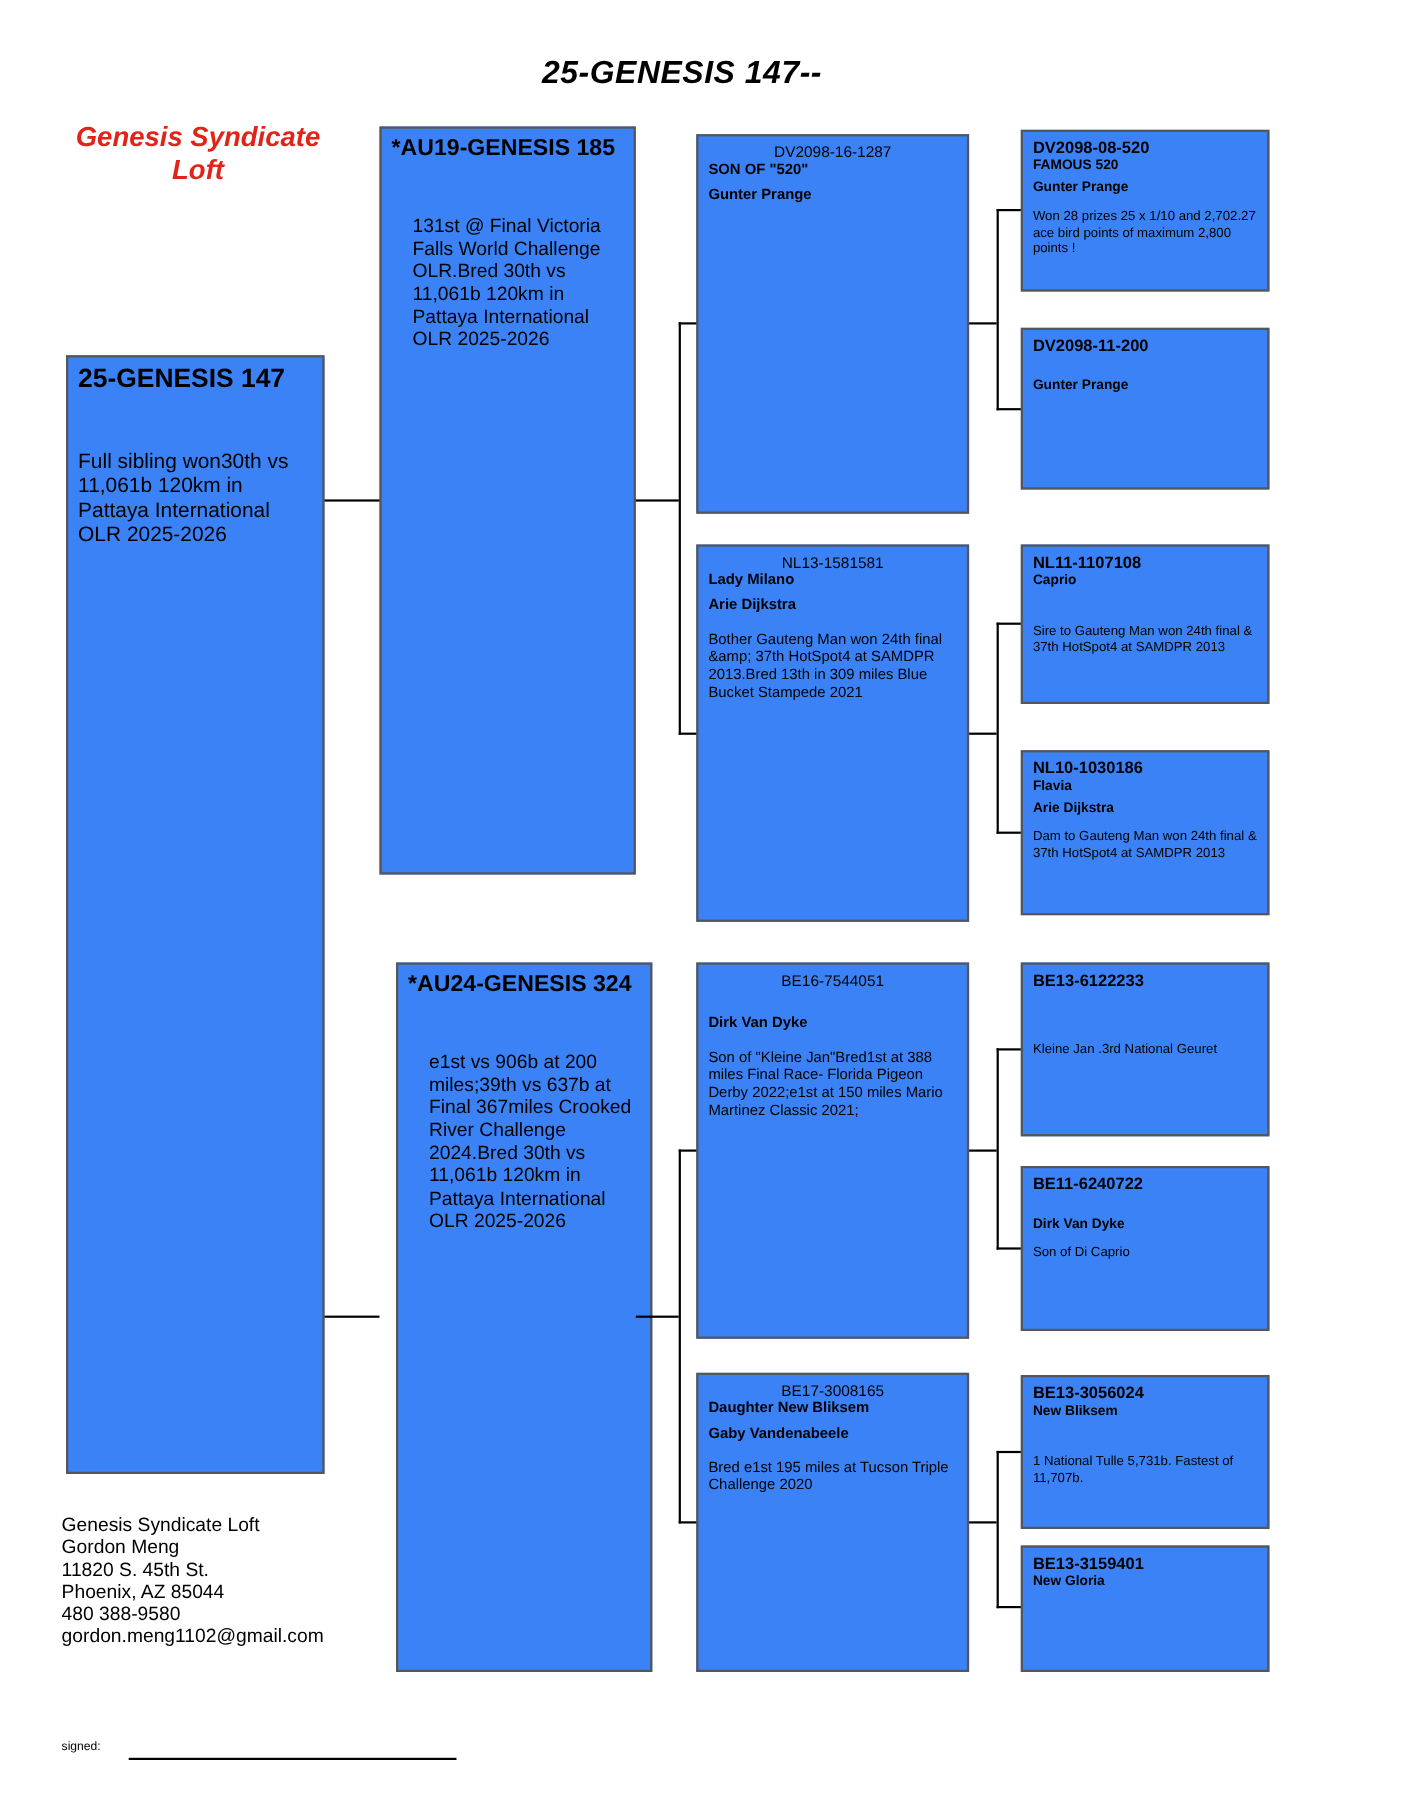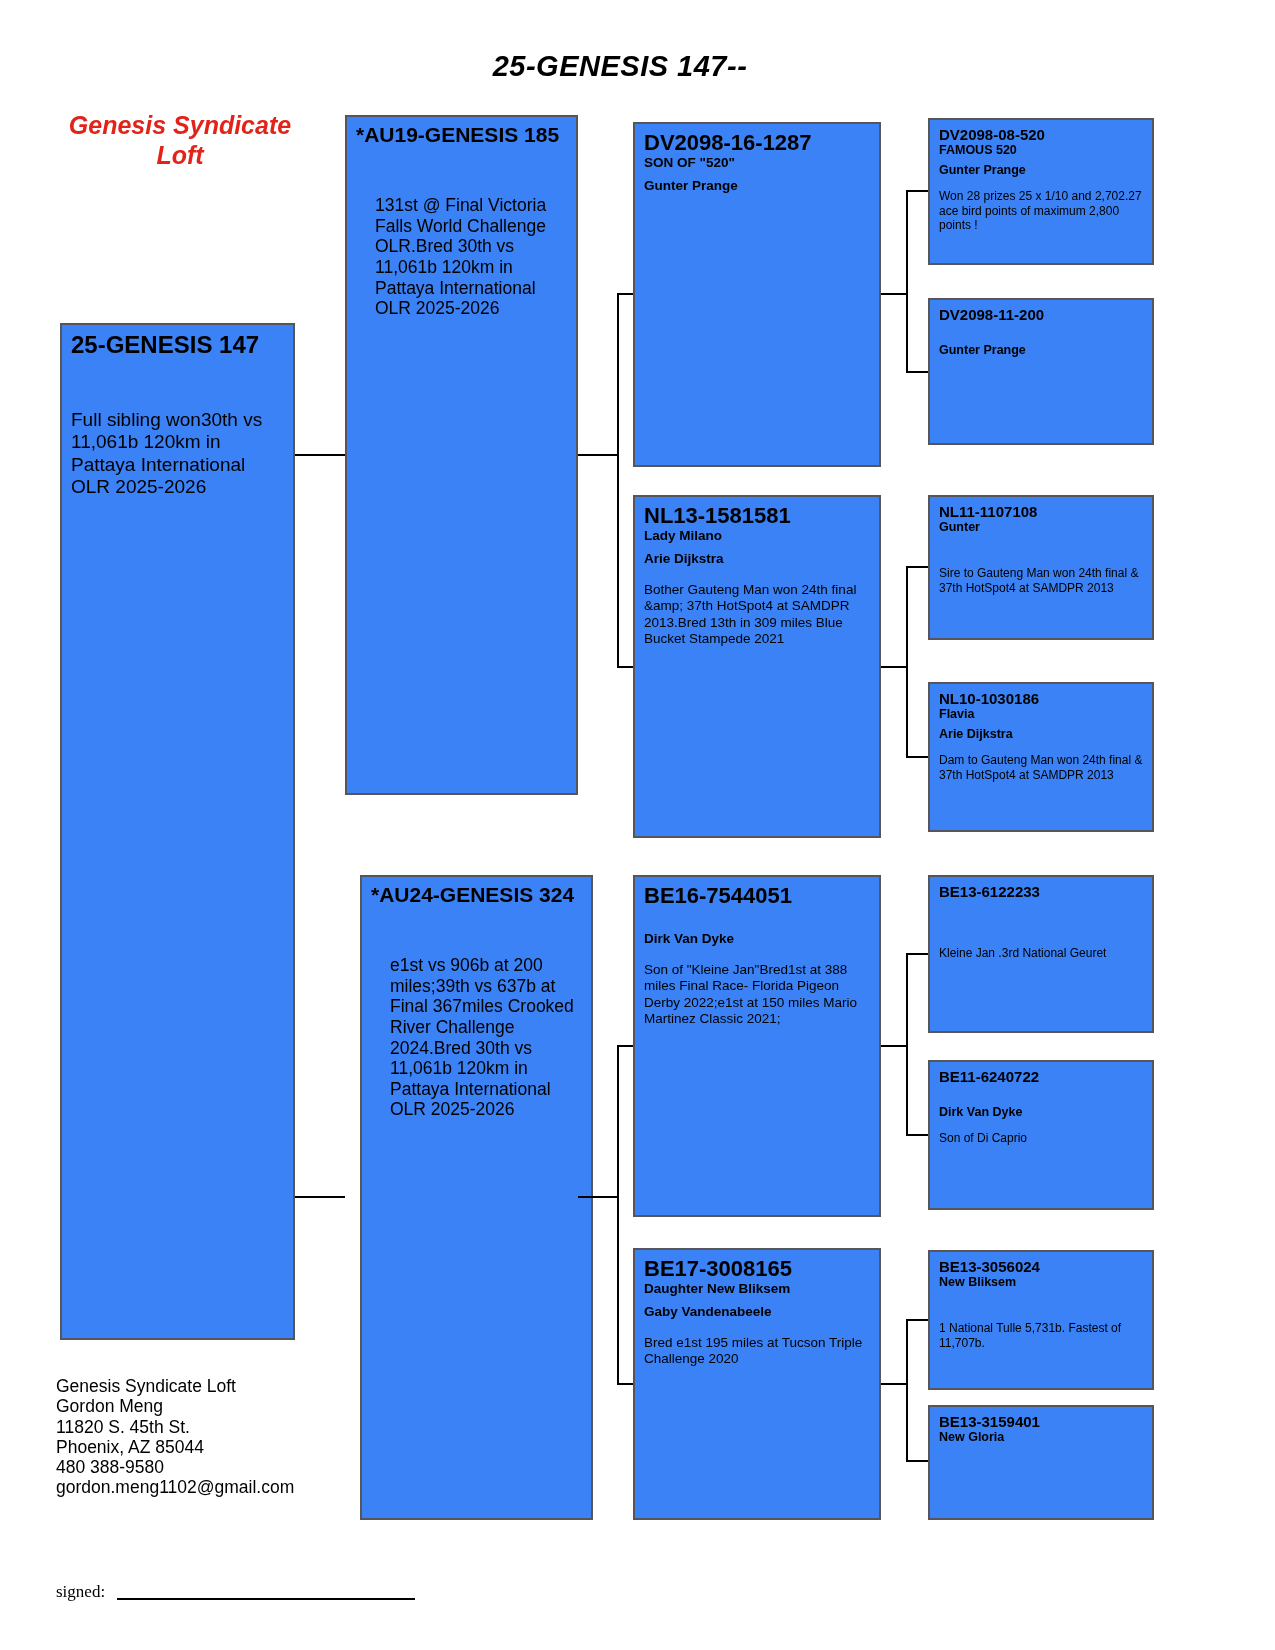--- a/index.html
+++ b/index.html
@@ -17,21 +17,21 @@
   }
   .box{
     position:absolute;border:2px solid #565658;background:#3b82f6;
     padding:6px 9px;box-sizing:border-box;overflow:hidden;
   }
   
   .band1{font-size:24px;font-weight:bold;}
   .note1{font-size:19px;margin-top:50px;line-height:1.18;}
   .band2{font-size:21px;font-weight:bold;}
   .note2{font-size:17.5px;margin-top:48px;line-height:1.18;margin-left:19px;}
-  .band3{font-size:22px;font-weight:bold;line-height:1.15;}
+  .band3{font-size:14px;font-weight:normal;line-height:1.15;text-align:center;}
   .name3{font-size:13.5px;font-weight:bold;min-height:17px;line-height:1.2;}
   .breeder3{font-size:13.5px;font-weight:bold;margin-top:6px;min-height:17px;line-height:1.2;}
   .note3{font-size:13.5px;margin-top:14px;line-height:1.2;}
   .band4{font-size:15px;font-weight:bold;line-height:1.15;}
   .name4{font-size:12.5px;font-weight:bold;min-height:16px;line-height:1.2;}
   .breeder4{font-size:12.5px;font-weight:bold;margin-top:4px;min-height:16px;line-height:1.2;}
   .note4{font-size:12px;margin-top:10px;line-height:1.2;}
   
   #b-subject{left:60px;top:323px;width:235px;height:1017px;}
   #b-sire{left:345px;top:115px;width:233px;height:680px;}
@@ -48,21 +48,21 @@
   #b-g45{left:928px;top:1060px;width:226px;height:150px;}
   #b-g46{left:928px;top:1250px;width:226px;height:140px;}
   #b-g47{left:928px;top:1405px;width:226px;height:115px;}
   
   .hl{position:absolute;height:2px;background:#000;}
   .vl{position:absolute;width:2px;background:#000;}
   .contact{
     position:absolute;left:56px;top:1376px;font-size:17.5px;line-height:1.16;
   }
   .signed{
-    position:absolute;left:56px;top:1582px;font-size:17px;font-family:Liberation Serif, serif;
+    position:absolute;left:56px;top:1582px;font-size:11px;
   }
   .sigline{
     position:absolute;left:117px;top:1598px;width:298px;height:0;
     border-top:2px solid #000;
   }
 </style>
 </head>
 <body>
 
 <div class="page">
@@ -116,21 +116,21 @@
     <div class="note4">Won 28 prizes 25 x 1/10 and 2,702.27 ace bird points of maximum 2,800 points !</div>
   </div>
   <div class="box" id="b-g41">
     <div class="band4">DV2098-11-200</div>
     <div class="name4"></div>
     <div class="breeder4">Gunter Prange</div>
     <div class="note4"></div>
   </div>
   <div class="box" id="b-g42">
     <div class="band4">NL11-1107108</div>
-    <div class="name4">Gunter</div>
+    <div class="name4">Caprio</div>
     <div class="breeder4"></div>
     <div class="note4">Sire to Gauteng Man won 24th final &amp; 37th HotSpot4 at SAMDPR 2013</div>
   </div>
   <div class="box" id="b-g43">
     <div class="band4">NL10-1030186</div>
     <div class="name4">Flavia</div>
     <div class="breeder4">Arie Dijkstra</div>
     <div class="note4">Dam to Gauteng Man won 24th final &amp; 37th HotSpot4 at SAMDPR 2013</div>
   </div>
   <div class="box" id="b-g44">

